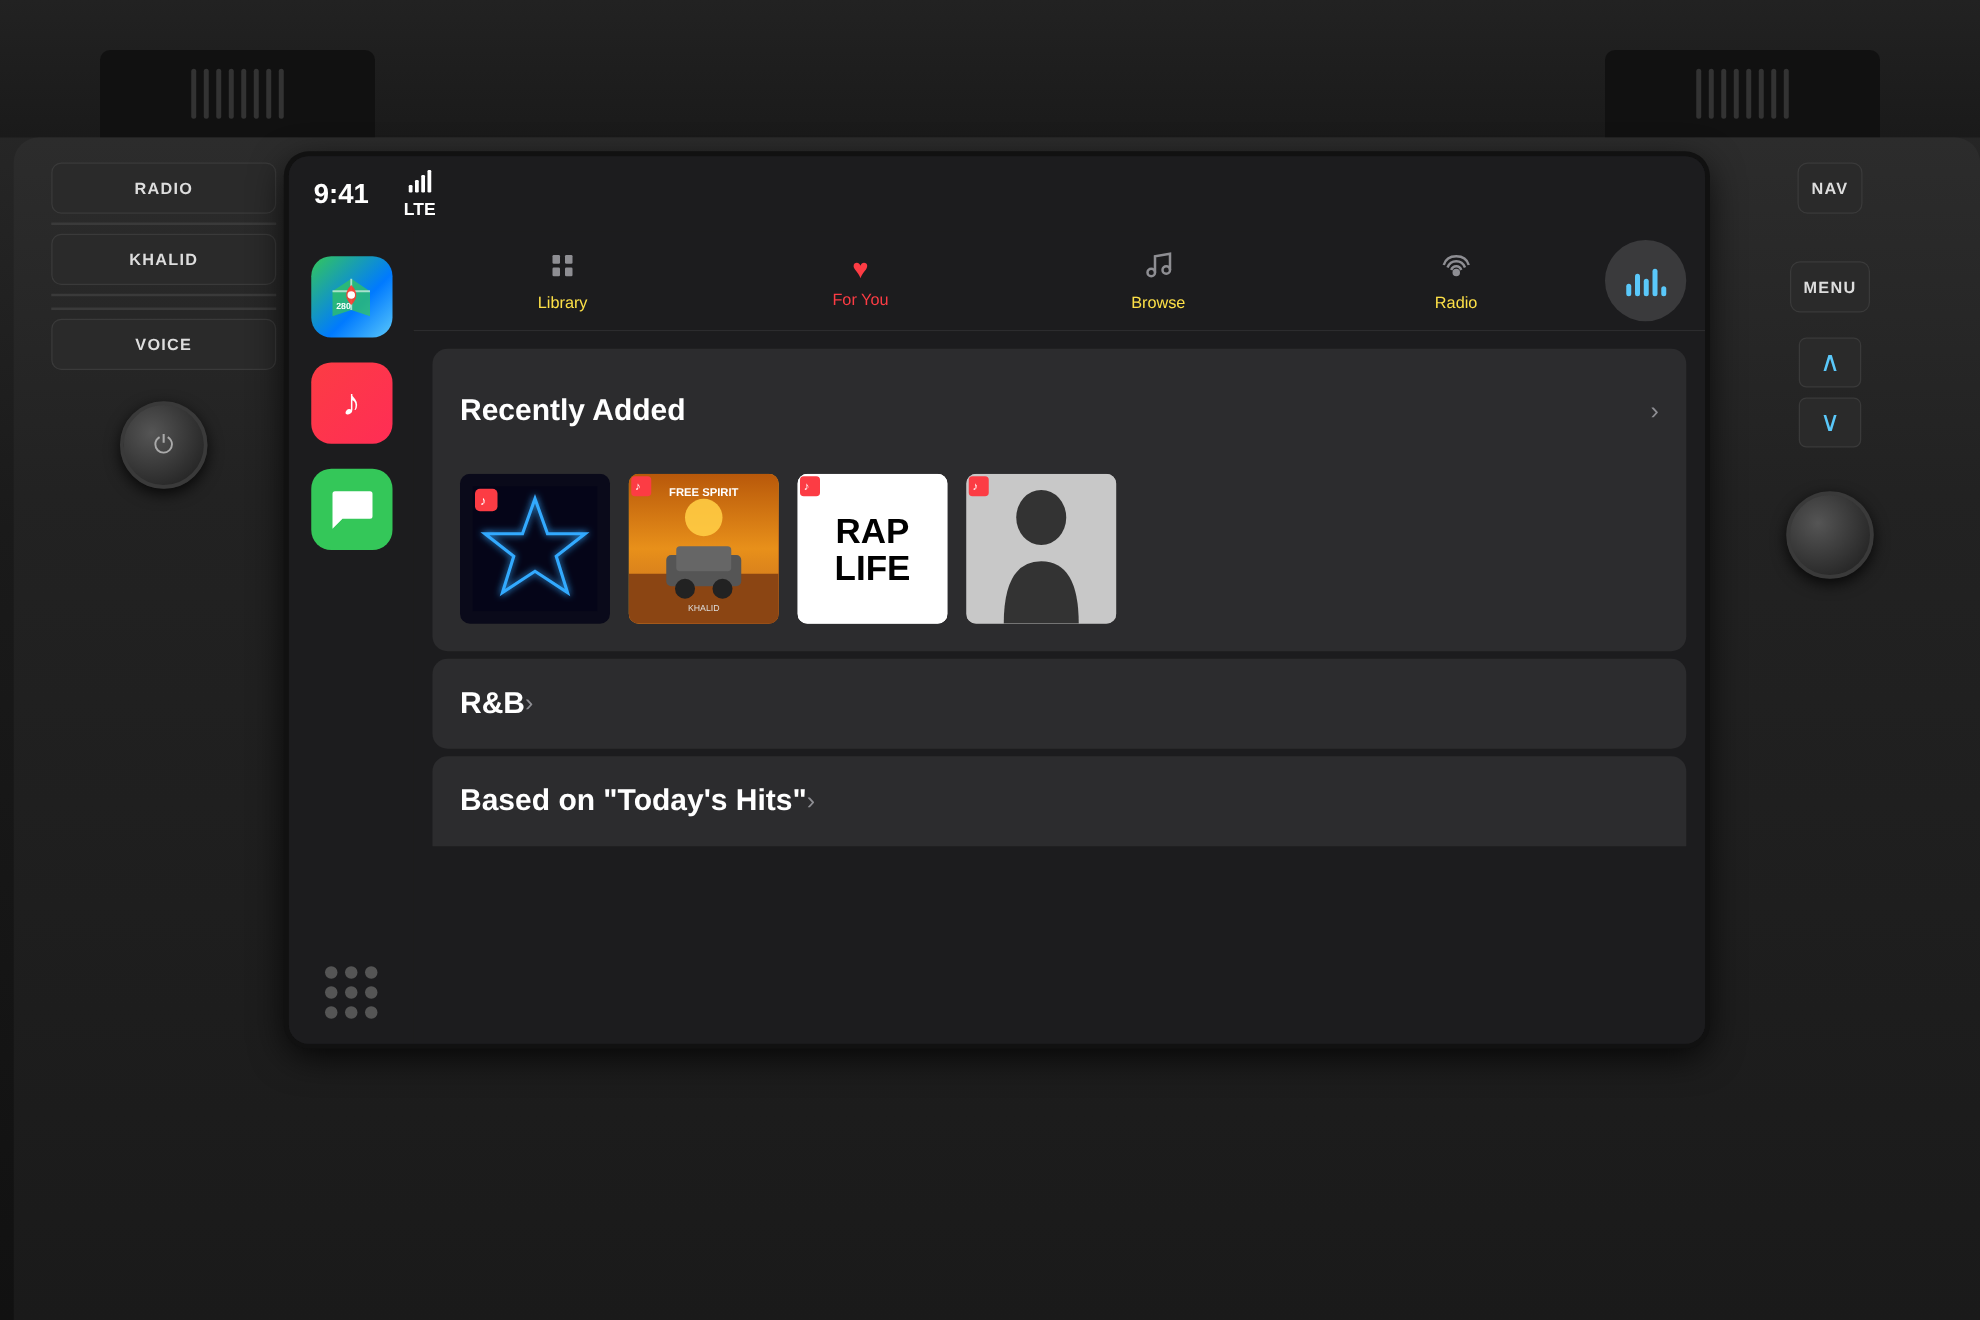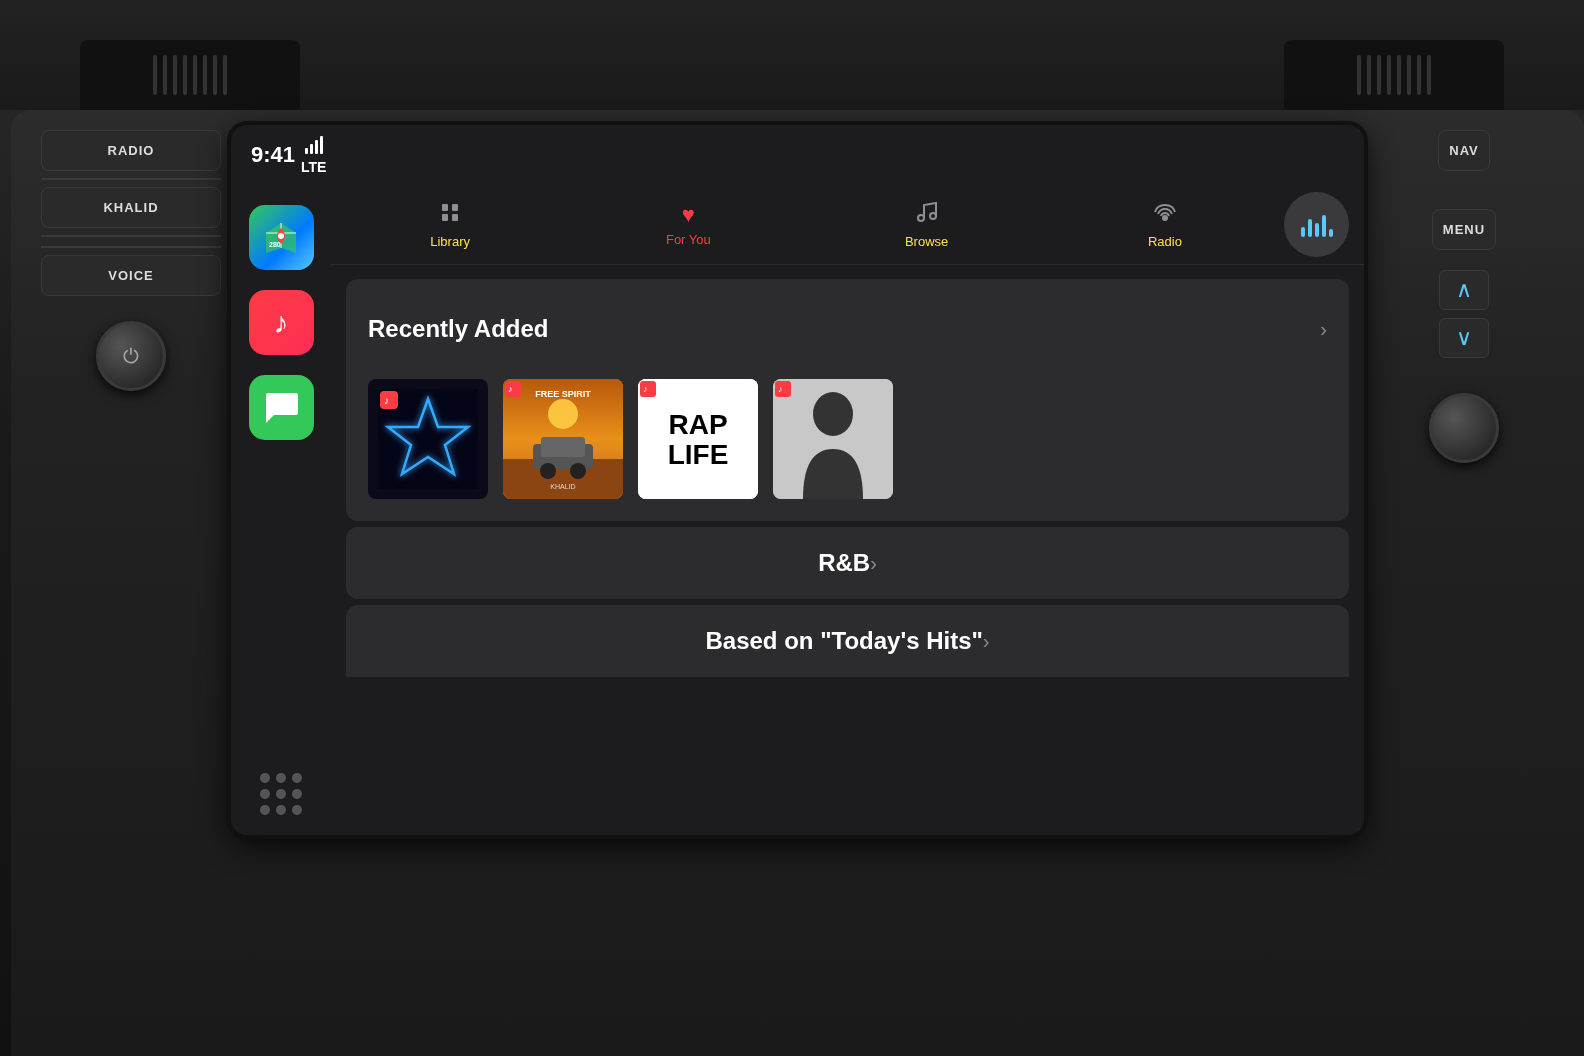--- a/index.html
+++ b/index.html
@@ -177,21 +177,21 @@
       box-shadow: 0 0 0 4px #111, 0 8px 30px rgba(0,0,0,0.9);
     }
 
     
     .status-bar {
       height: 60px;
       background: #1c1c1e;
       display: flex;
       align-items: center;
       padding: 0 20px;
-      gap: 6px;
+      gap: 28px;
     }
     .time {
       font-size: 22px;
       font-weight: 600;
       color: white;
     }
     .signal-area {
       display: flex;
       align-items: center;
       gap: 5px;
@@ -399,21 +399,21 @@
     }
 
     .section-row {
       background: #2c2c2e;
       border-radius: 12px;
       margin: 6px 15px;
     }
     .section-row-inner {
       display: flex;
       align-items: center;
-      justify-content: center;
+      justify-content: flex-start;
       padding: 22px;
       cursor: pointer;
     }
     .section-row-title {
       font-size: 24px;
       font-weight: 600;
       color: white;
     }
 
     

